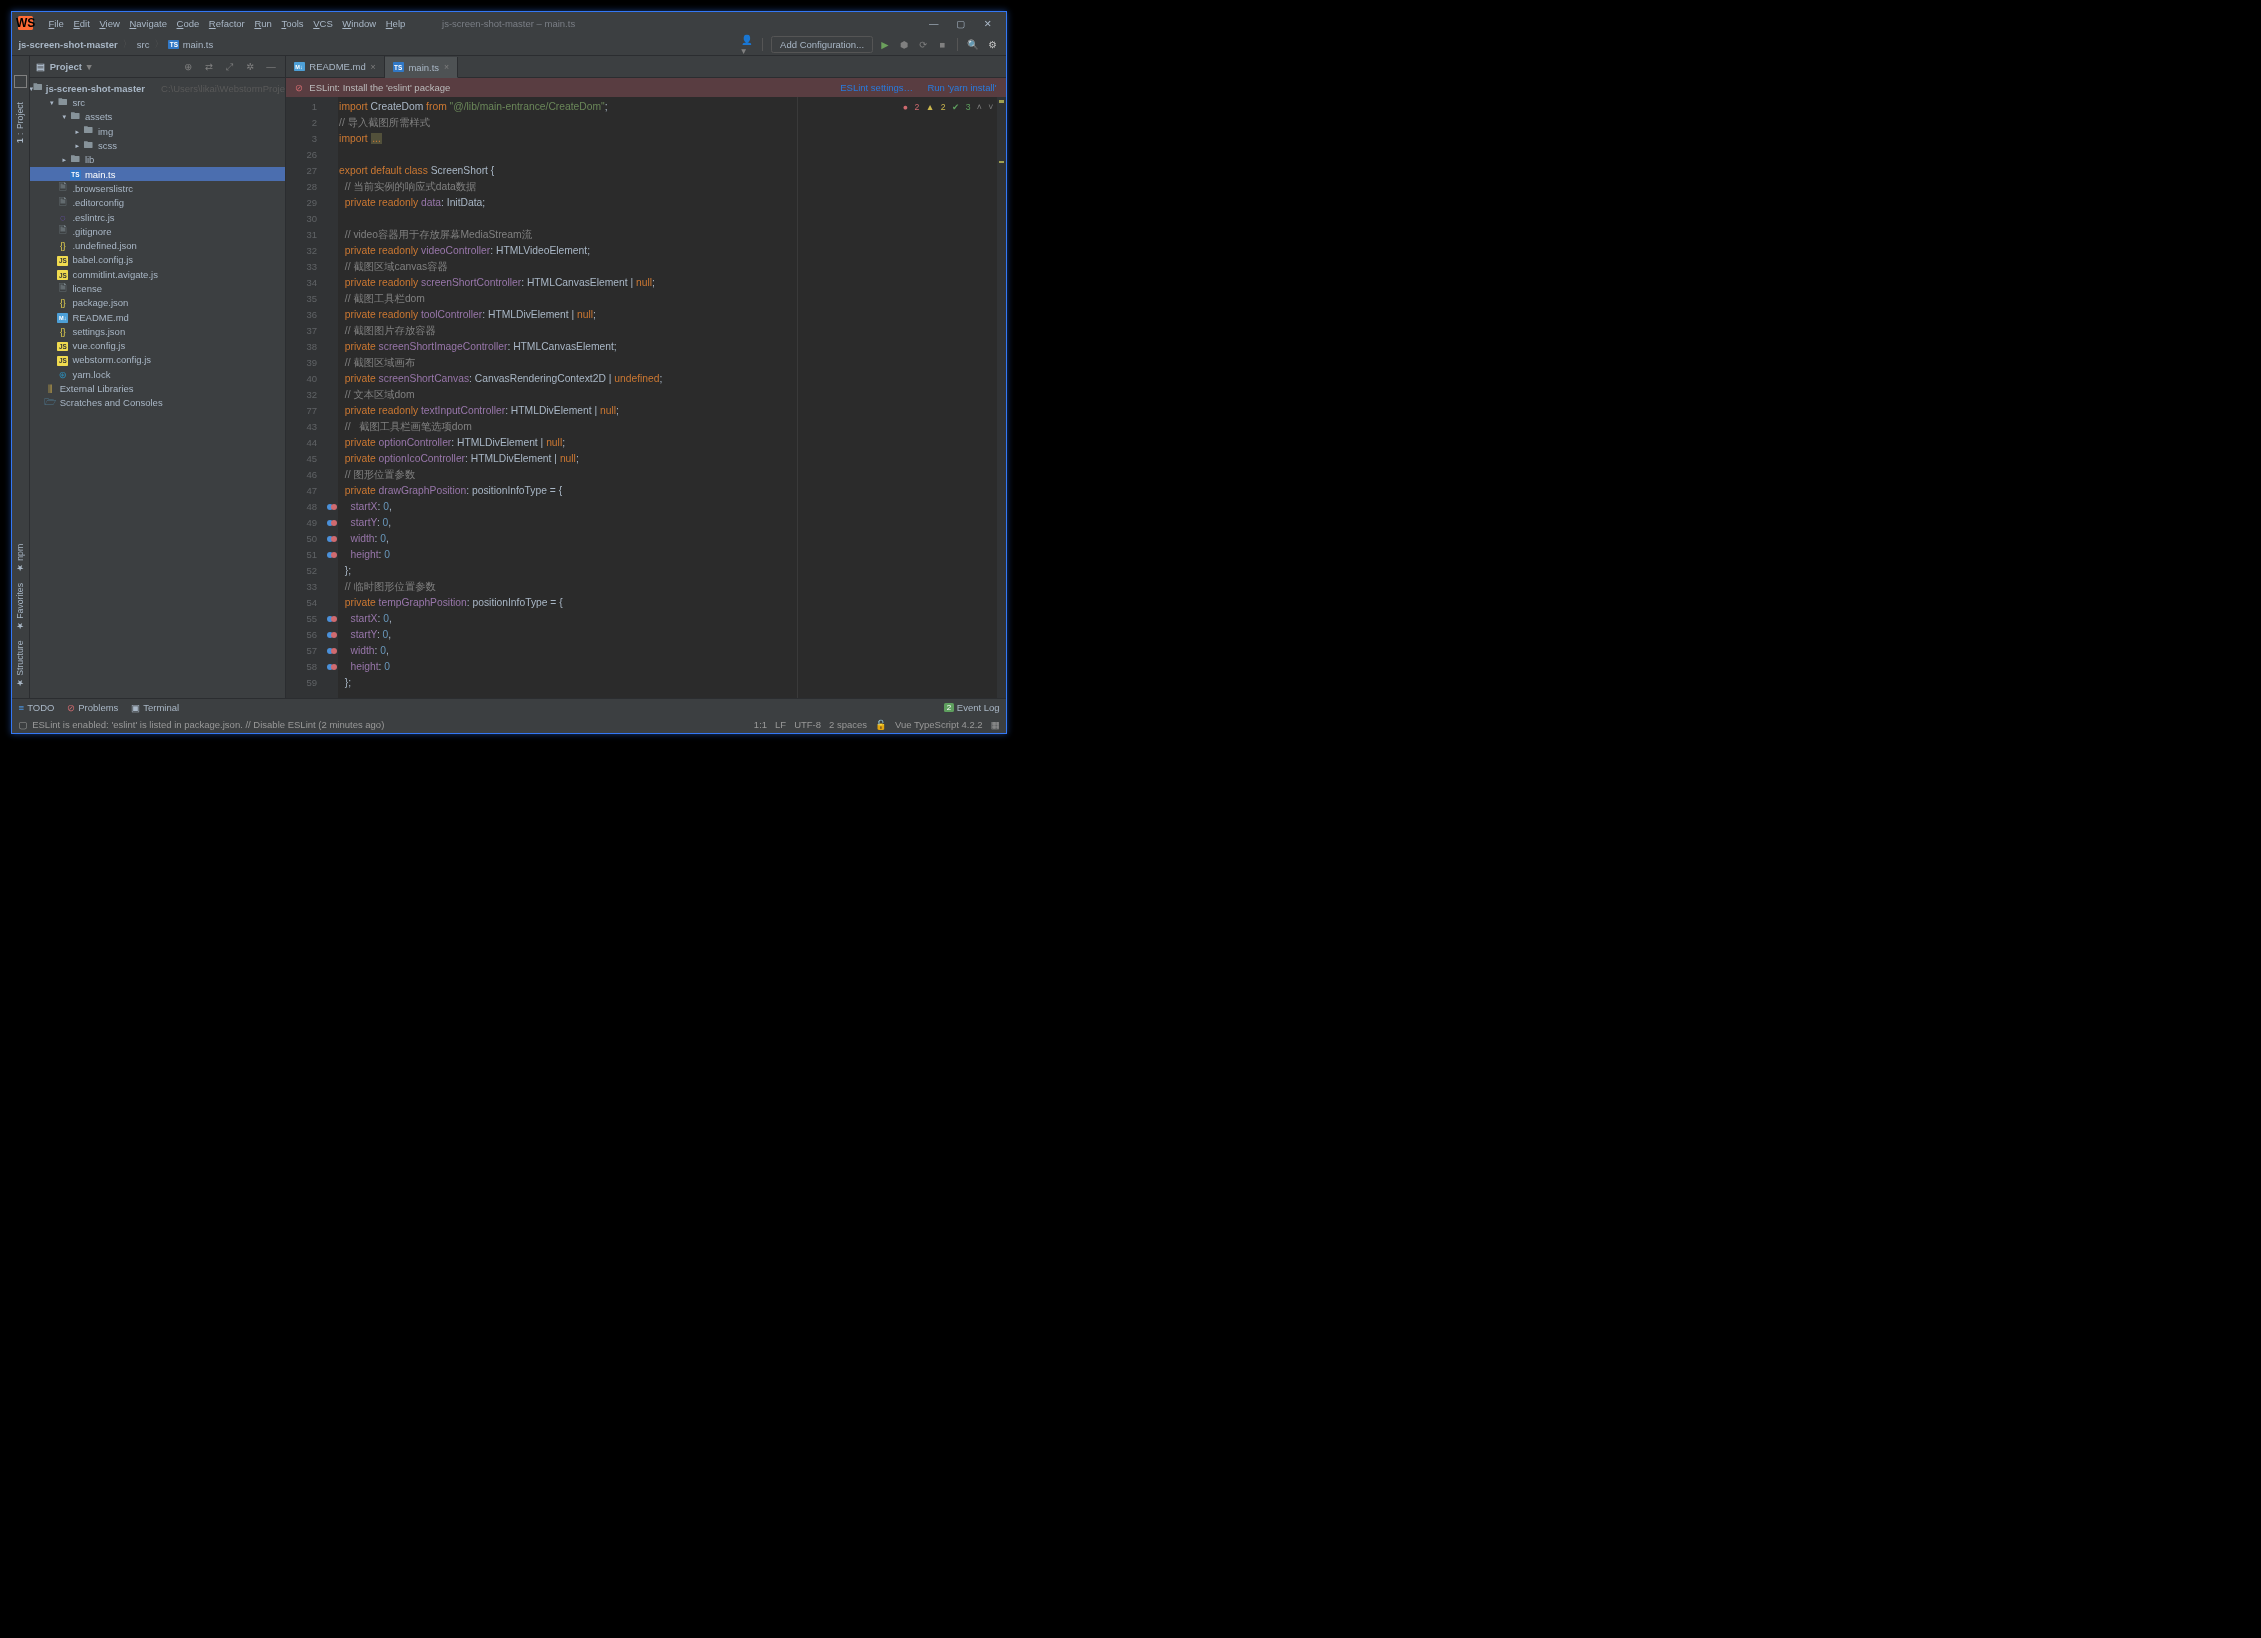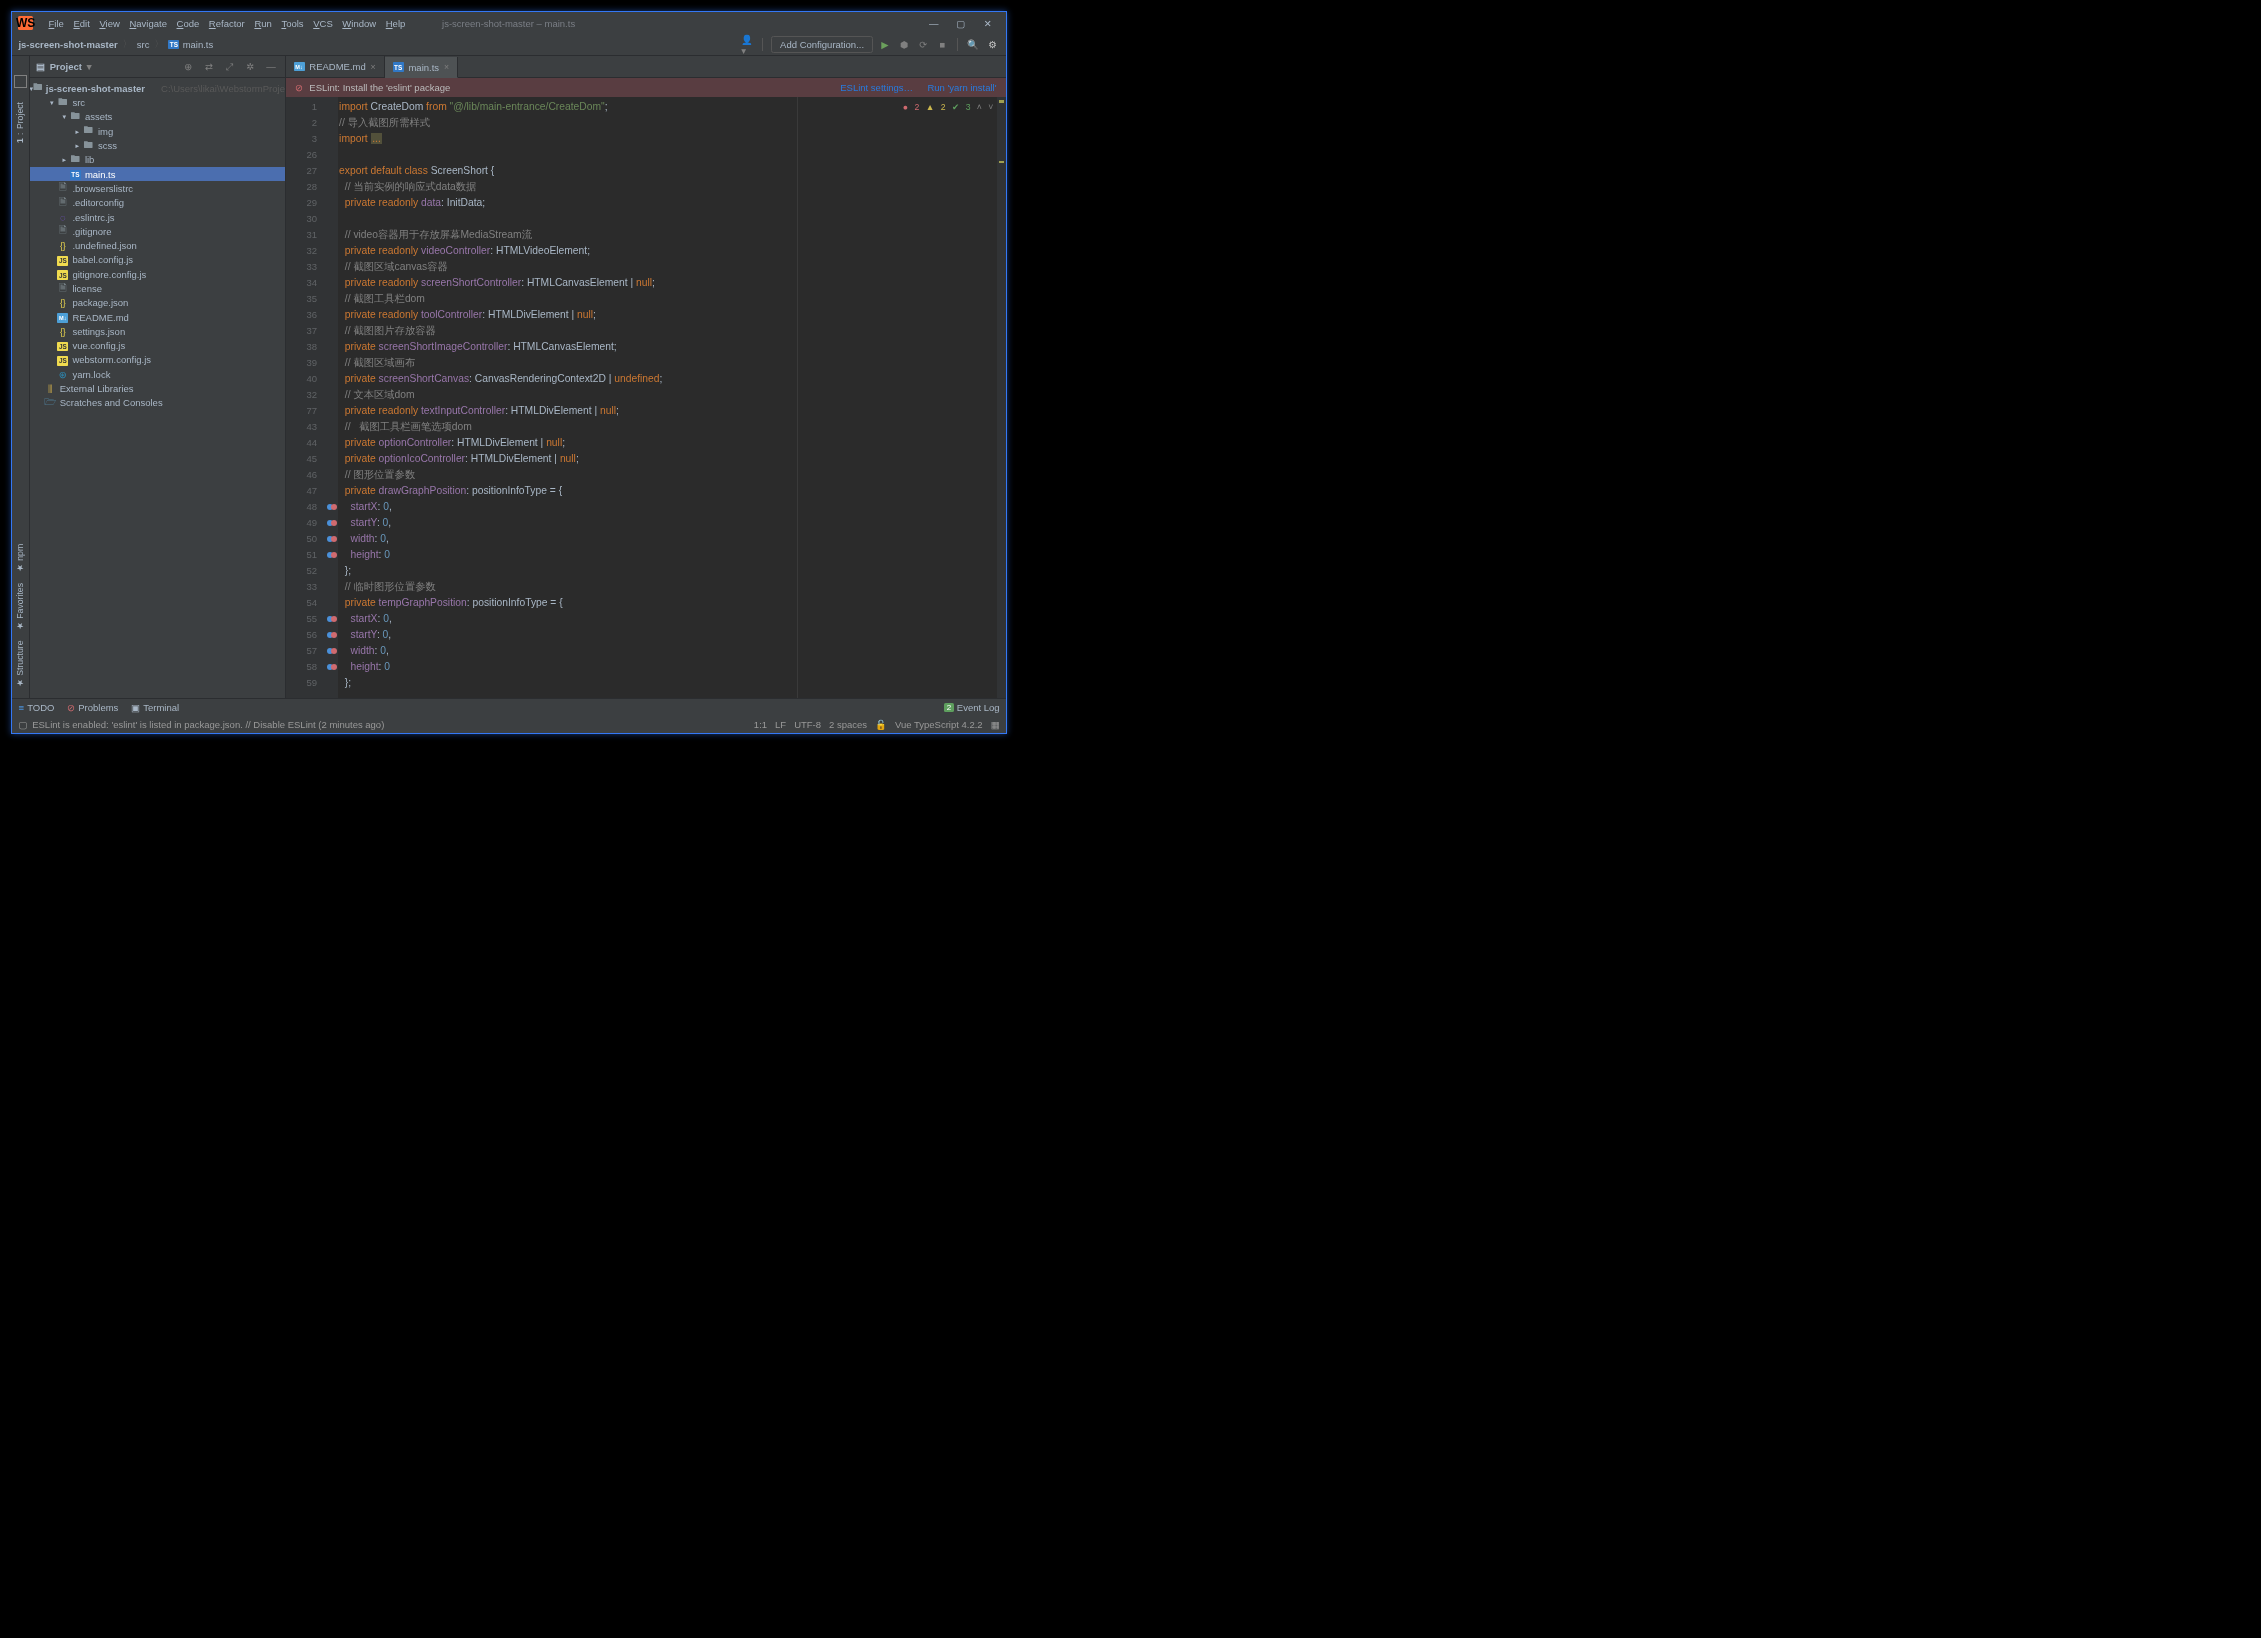--- a/index.html
+++ b/index.html
@@ -223,21 +223,21 @@
           <div class="tree-item">
             <span class="tree-indent" style="width:17.5px"></span>
             <span class="tree-arrow">&nbsp;</span>
             <span class="tree-icon"><span class="js-icon">JS</span></span>
             <span class="tree-label">babel.config.js</span>
           </div>
           <div class="tree-item">
             <span class="tree-indent" style="width:17.5px"></span>
             <span class="tree-arrow">&nbsp;</span>
             <span class="tree-icon"><span class="js-icon">JS</span></span>
-            <span class="tree-label">gitignore.config.js</span>
+            <span class="tree-label">commitlint.avigate.js</span>
           </div>
           <div class="tree-item">
             <span class="tree-indent" style="width:17.5px"></span>
             <span class="tree-arrow">&nbsp;</span>
             <span class="tree-icon"><span style="color:#87939a">🗎</span></span>
             <span class="tree-label">license</span>
           </div>
           <div class="tree-item">
             <span class="tree-indent" style="width:17.5px"></span>
             <span class="tree-arrow">&nbsp;</span>

